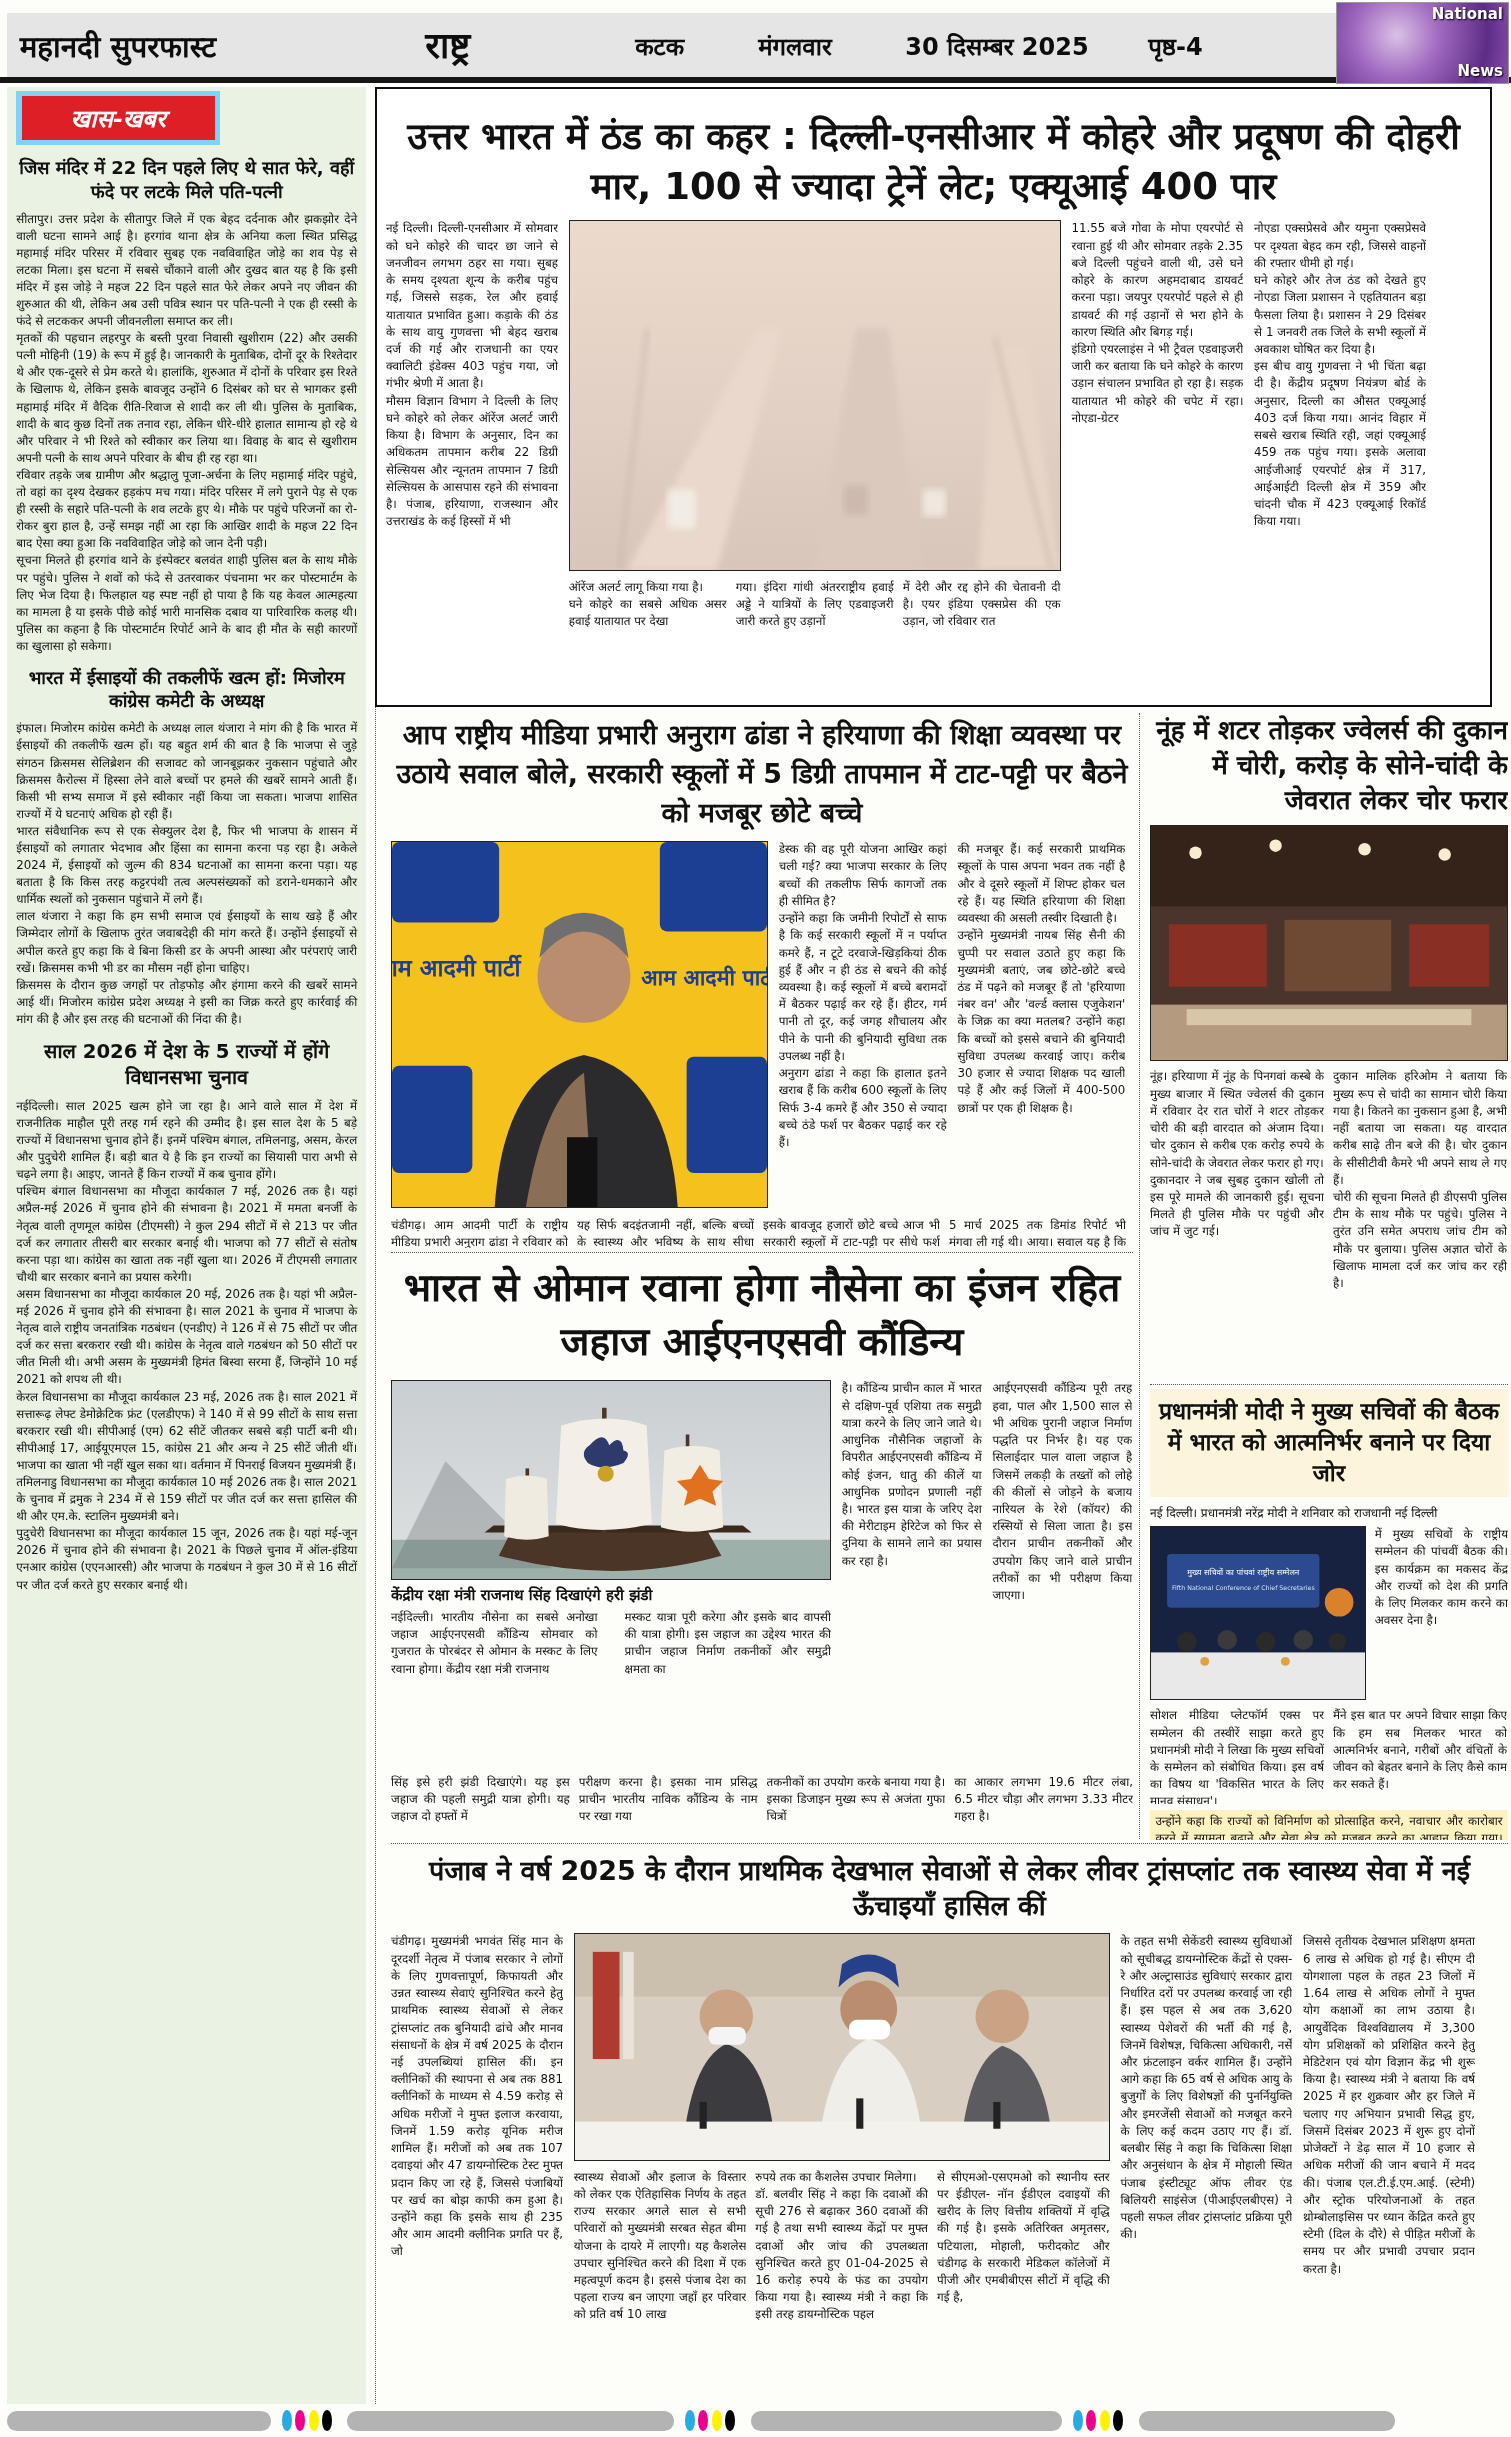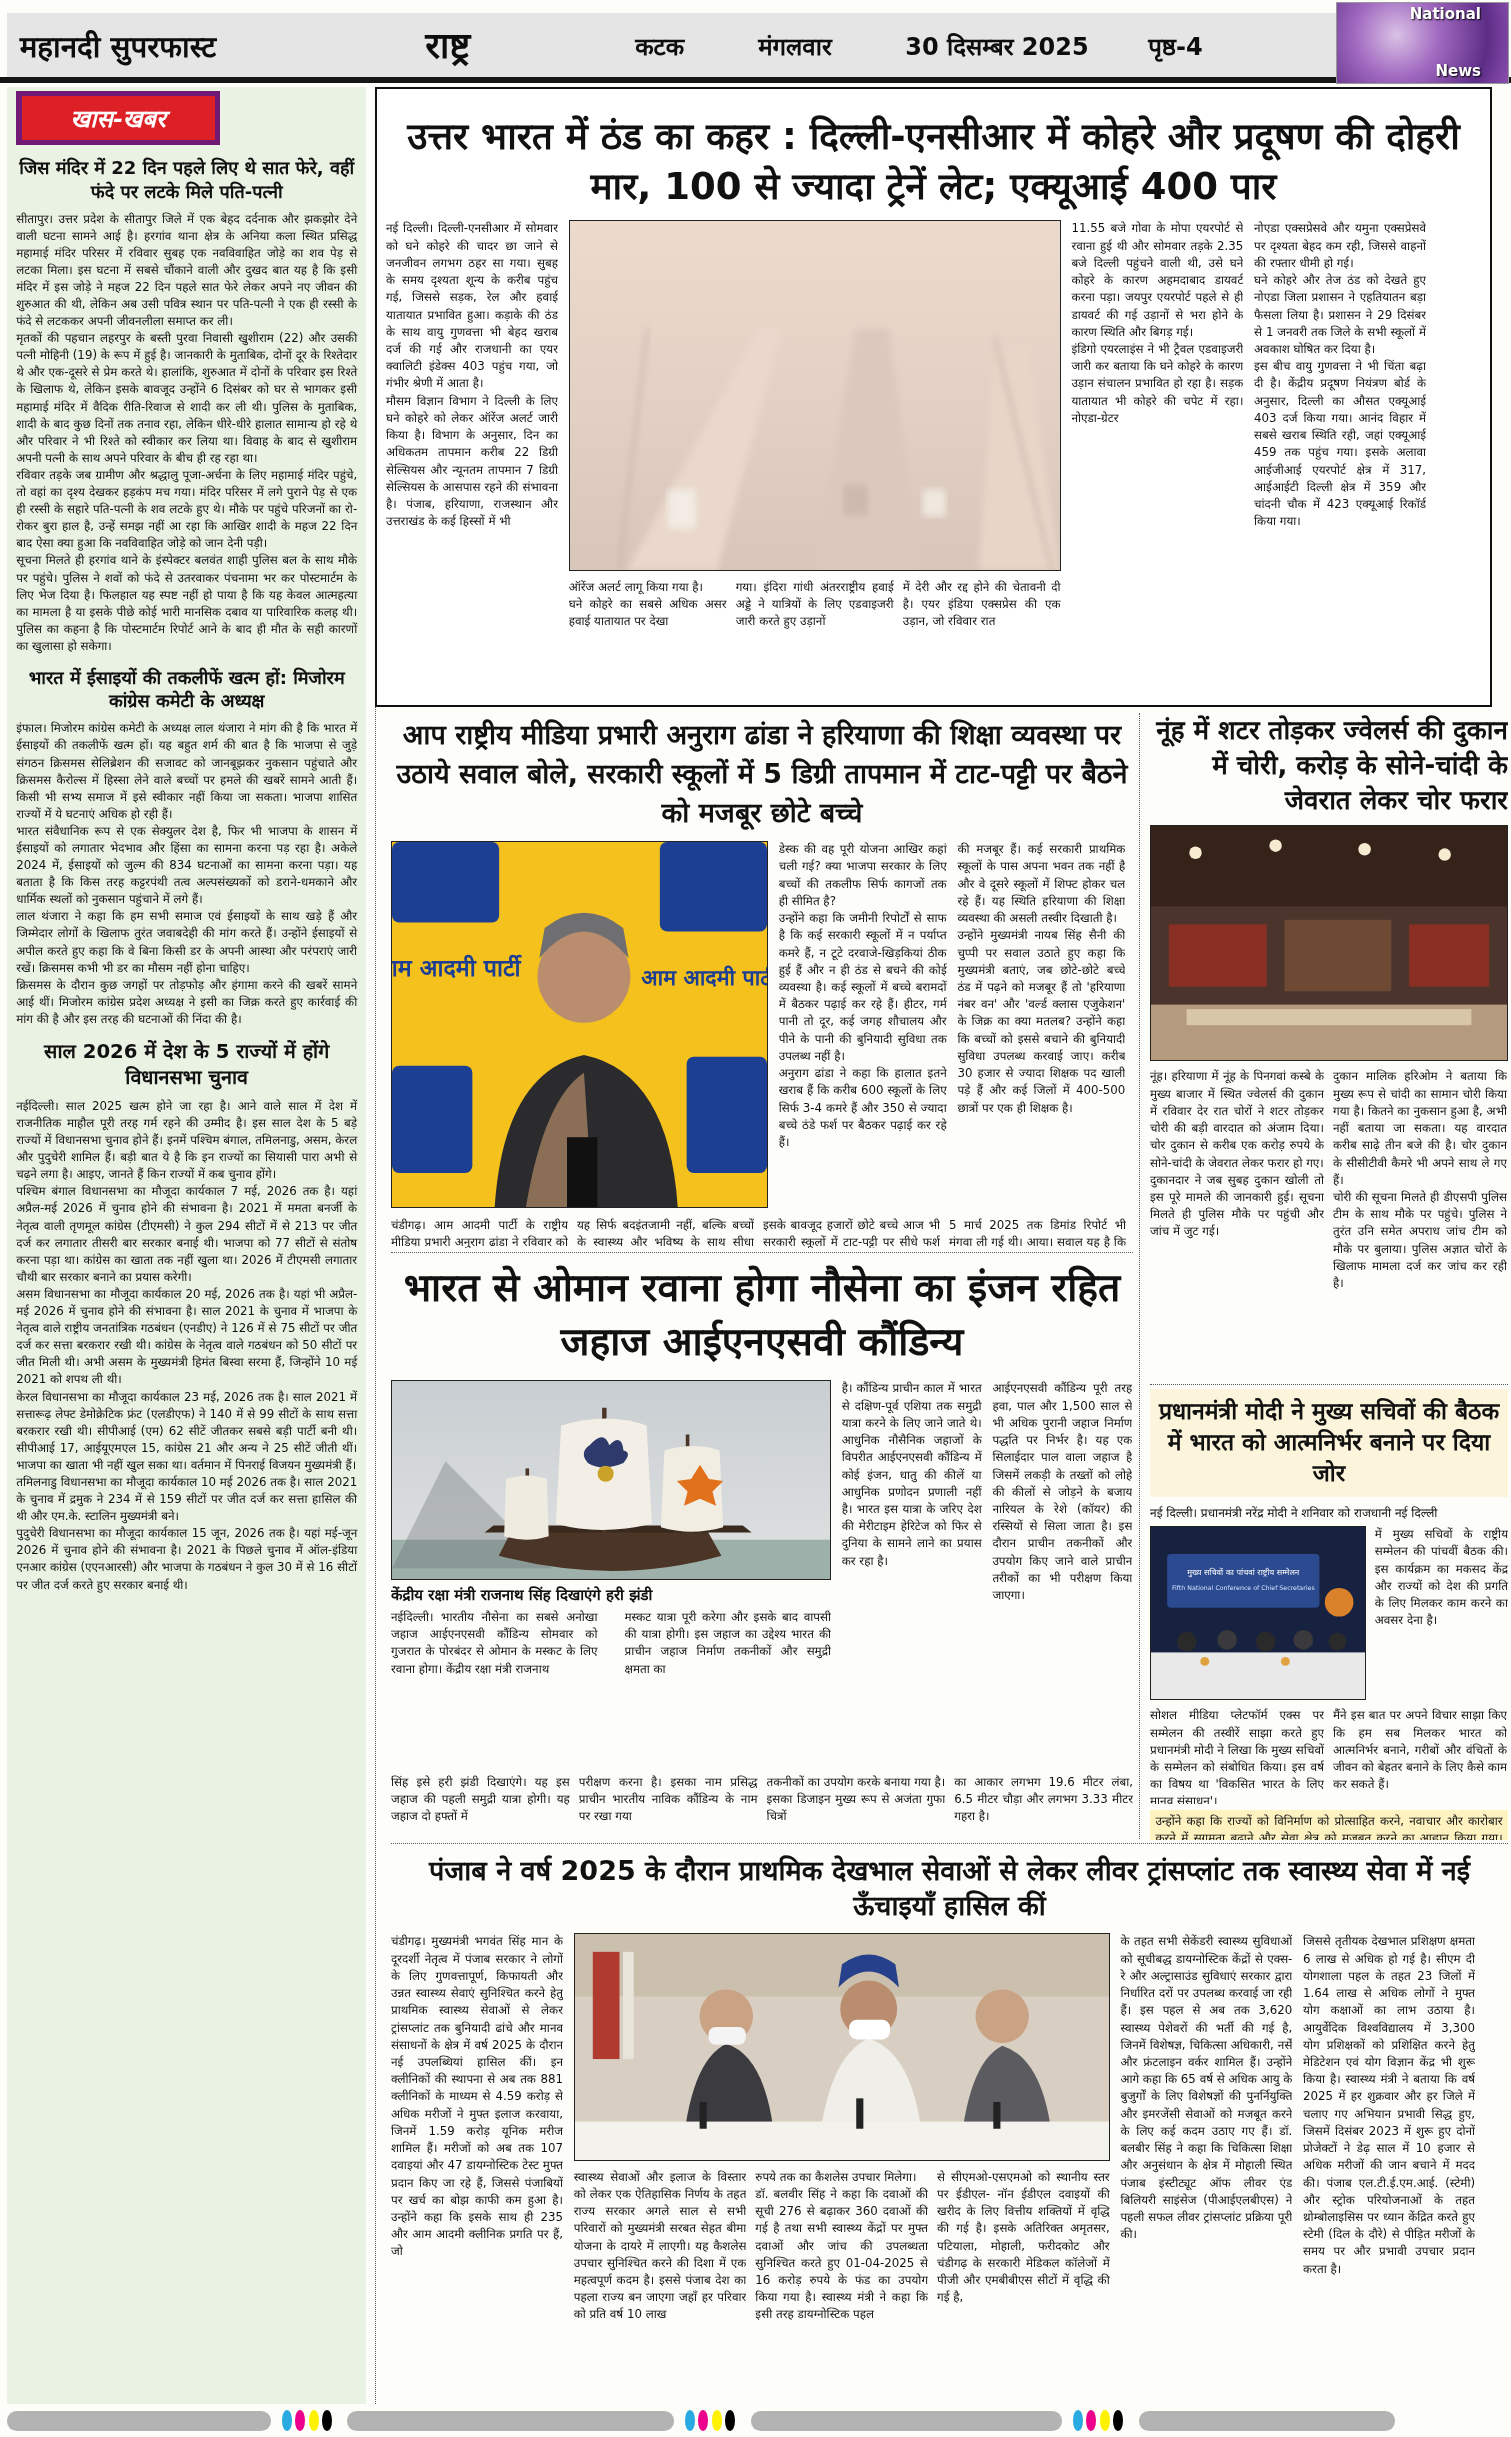--- a/index.html
+++ b/index.html
@@ -12,26 +12,26 @@
   .mast .paper{left:12.5px;font-size:29.5px;}
   .mast .edition{left:418px;font-size:36px;top:7.2px;}
   .mast .city{left:628px;font-size:24px;top:16px;}
   .mast .day{left:751px;font-size:24px;top:16px;}
   .mast .date{left:898px;font-size:24px;top:16px;}
   .mast .pageno{left:1141px;font-size:24px;top:16px;}
   .blackrule{left:0;top:77px;width:1512px;height:6.3px;background:#161616;}
   .logo{left:1336px;top:1.8px;width:173px;height:82px;border:0.9px solid #999;
         background:radial-gradient(circle at 35% 40%, #d9c2e6 0%, #a169c0 35%, #5d2d86 75%, #8b4fae 100%);
         color:#fff;display:flex;flex-direction:column;justify-content:center;align-items:flex-end;
-        padding-right:27px;box-sizing:border-box;font-weight:bold;font-size:15px;line-height:1.2;
+        padding-right:5px;box-sizing:border-box;font-weight:bold;font-size:15px;line-height:1.2;
         text-shadow:0.9px 0.9px 1.8px #000;gap:39px;}
   
   .sidebar{left:7.2px;top:87px;width:359px;height:2317px;background:#eaf2e3;
            box-sizing:border-box;padding:3.6px 9px;overflow:hidden;}
-  .tagframe{width:204px;background:#701a75;padding:5.4px;box-sizing:border-box;}
+  .tagframe{width:204px;background:#7dd3fc;padding:5.4px;box-sizing:border-box;}
   .tagbox{background:#dd1f26;color:#fff;text-align:center;font-size:24px;font-weight:bold;
           font-style:italic;padding:5.4px 1.8px;font-family:"DejaVu Serif",serif;}
   .sb-h{font-weight:bold;text-align:center;font-size:18px;line-height:1.32;margin:10.7px 0 7.2px;}
   .sb-h.big{font-size:19.7px;}
   .body{font-size:11.8px;line-height:1.45;text-align:justify;white-space:pre-line;}
   .vdot{border-left:1.8px dotted #555;}
   .sep-main{left:375px;top:87px;height:2317px;width:0;}
   
   .fogbox{left:375px;top:87px;width:1117px;height:620px;border:2.7px solid #101010;background:#fff;
           box-sizing:border-box;padding:19px 9px;overflow:hidden;}

